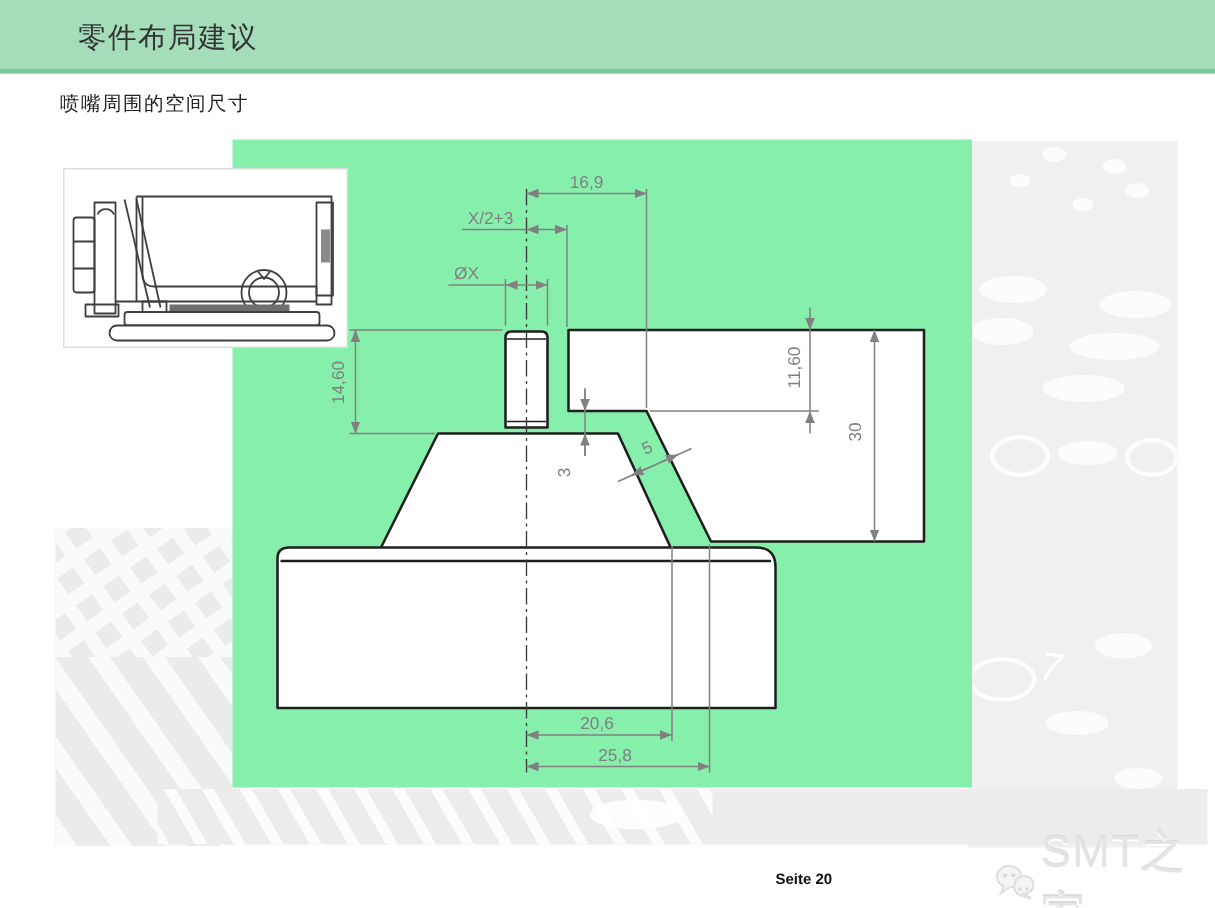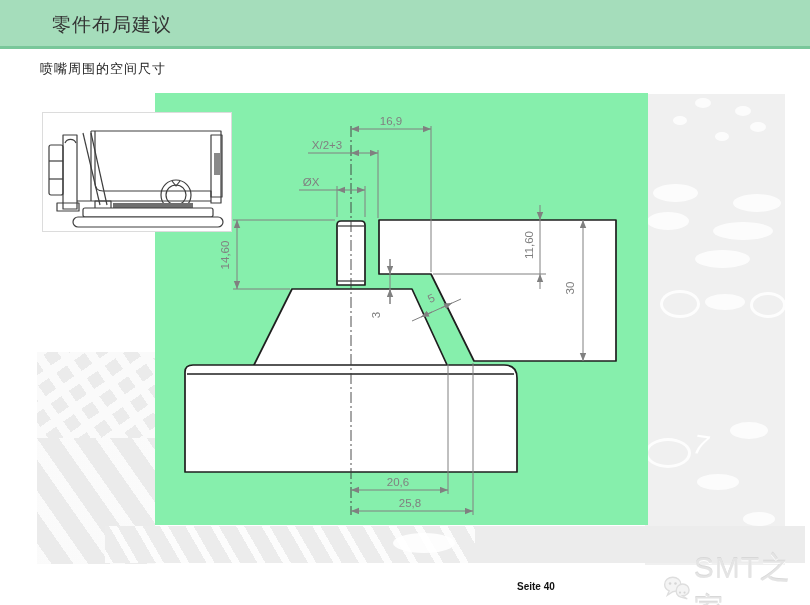--- a/index.html
+++ b/index.html
@@ -200,21 +200,21 @@
         <rect x="14" y="90" width="22" height="8"></rect>
 
         <line x1="34" y1="88" x2="168" y2="88"></line>
         <rect x="70" y="90" width="80" height="5" fill="#6f6f6f" stroke="none"></rect>
         <rect x="40" y="95" width="130" height="9" rx="2" fill="#ffffff"></rect>
         <rect x="30" y="104" width="150" height="10" rx="5" fill="#ffffff"></rect>
       </g>
     </svg>
   </div>
 
-  <div class="page-label">Seite 40</div>
+  <div class="page-label">Seite 20</div>
 
   <div class="watermark">
     <svg width="34" height="34" viewBox="0 0 34 34" xmlns="http://www.w3.org/2000/svg">
       <g stroke="#dedede" stroke-width="1.5" fill="#f4f4f4">
         <path d="M4,12 a9,8 0 1 1 9,8 l-6,4 2,-5 a9,8 0 0 1 -5,-7 Z"></path>
         <path d="M16,20 a7,6.5 0 1 1 7,6.5 l5,3.5 -7,-2 a7,6.5 0 0 1 -5,-8 Z" transform="translate(1,-2)"></path>
       </g>
       <g fill="#d6d6d6">
         <circle cx="10" cy="11" r="1.4"></circle>
           <circle cx="16" cy="11" r="1.4"></circle>

